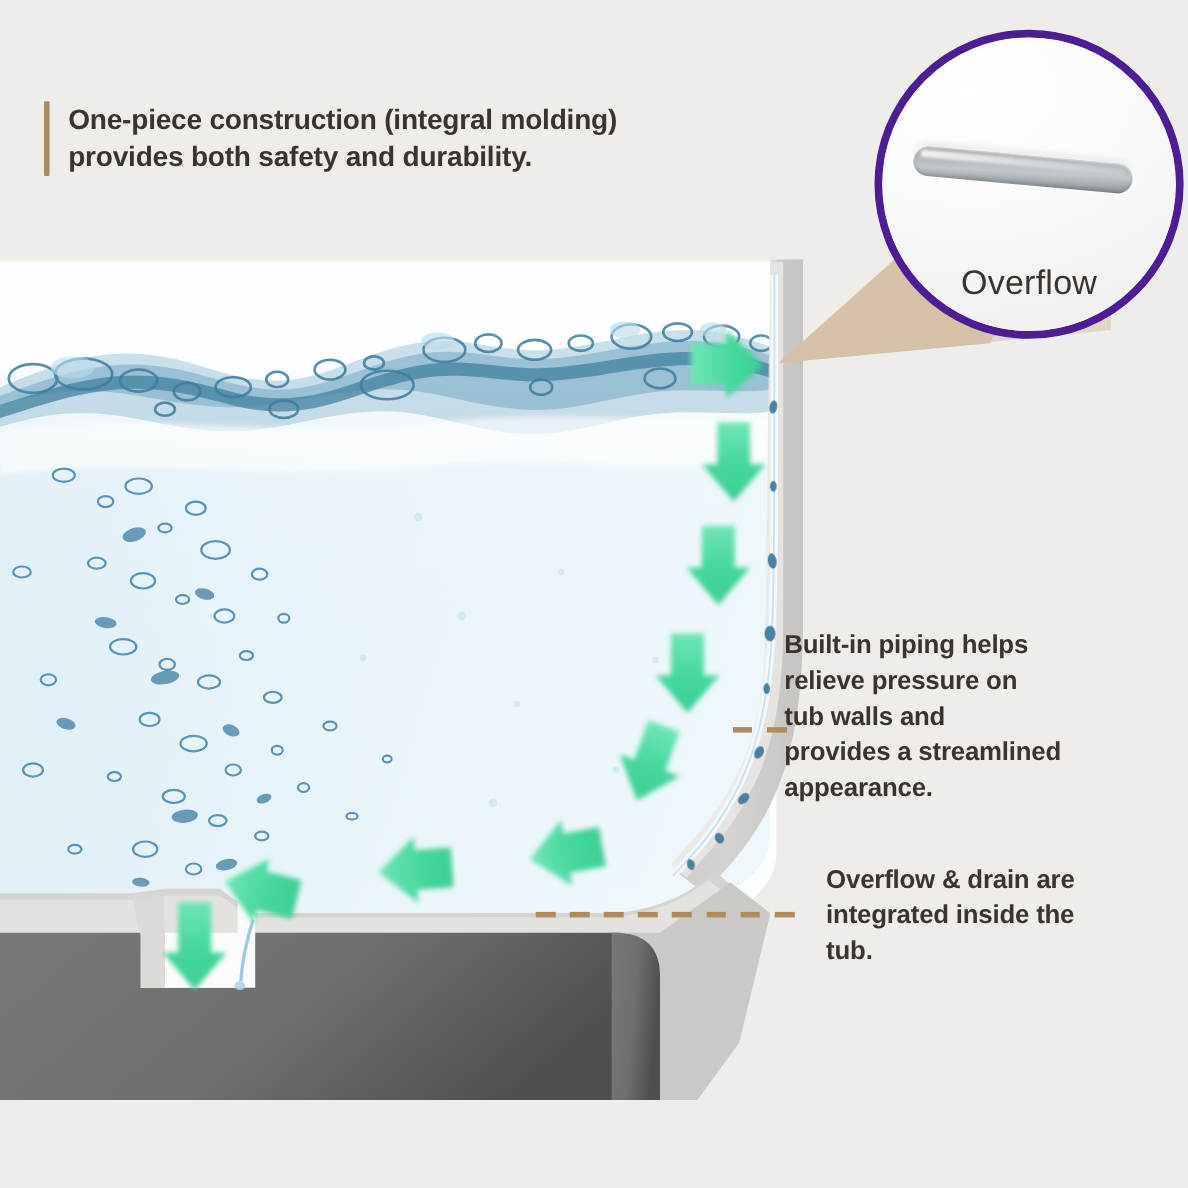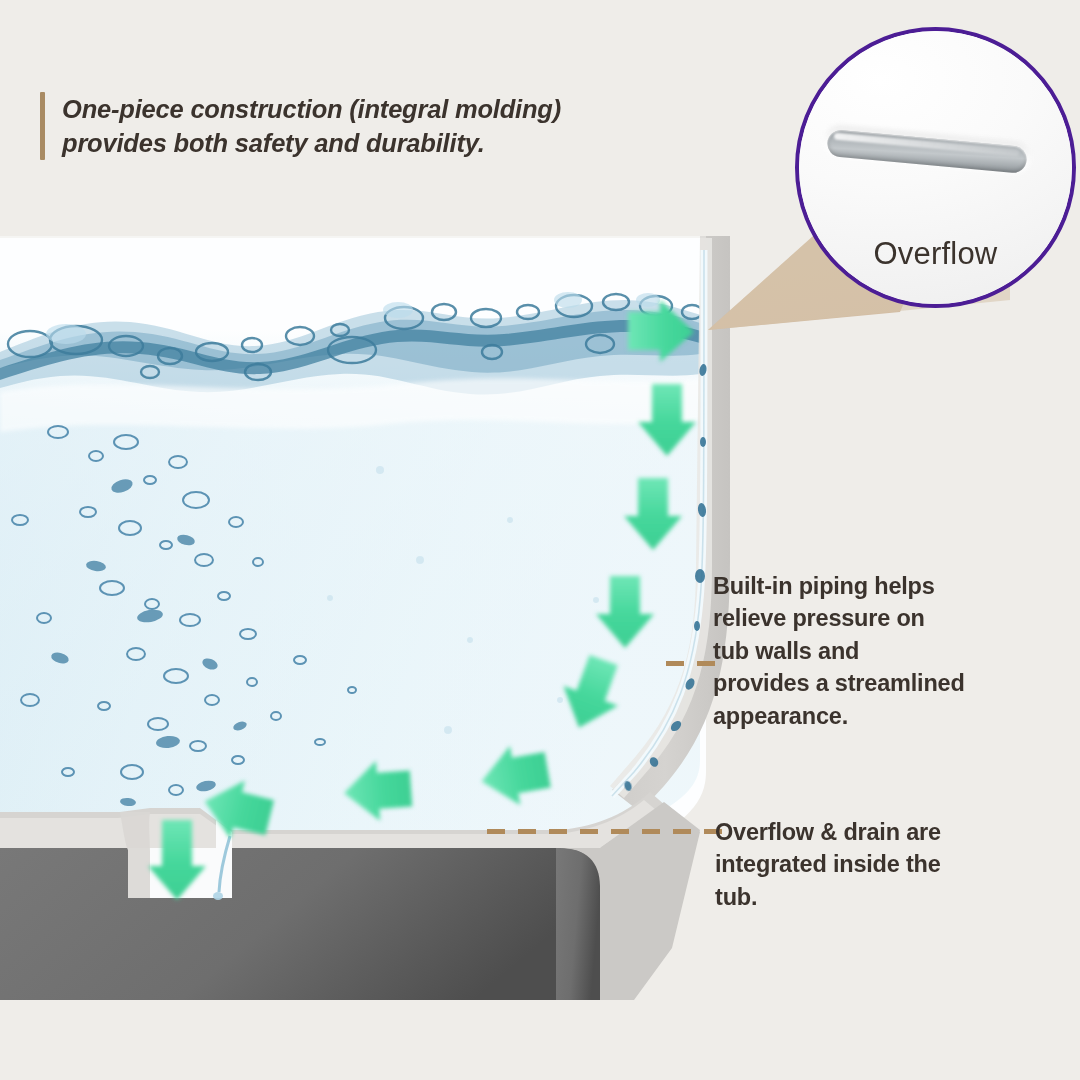--- a/index.html
+++ b/index.html
@@ -13,55 +13,54 @@
   #stage{position:absolute;inset:0;width:1080px;height:1080px;}
 
   
   .illus{position:absolute;left:0;top:0;width:1080px;height:1080px;}
 
   
   .heading-wrap{
     position:absolute;left:40px;top:92px;
     display:flex;align-items:stretch;gap:17px;
     z-index:40;
-    font-style:italic;
   }
   .heading-bar{
     width:5px;background:#A98B63;border-radius:1px;flex:0 0 5px;
   }
   .heading-text{
     font-size:25.5px;font-weight:bold;line-height:1.34;
     color:#3B332D;letter-spacing:-0.2px;white-space:pre-line;
   }
 
   
   .note{
     position:absolute;z-index:40;
     font-size:23.5px;font-weight:bold;line-height:1.38;
     color:#3B332D;letter-spacing:-0.2px;white-space:pre-line;
   }
   #note-piping{left:713px;top:570px;width:320px;}
-  #note-overflow-drain{left:715px;top:783px;width:300px;margin-top:33px;}
+  #note-overflow-drain{left:751px;top:783px;width:300px;}
 
   
   .leader{position:absolute;height:5px;z-index:38;}
   .leader i{
     display:block;height:100%;width:100%;
     background-image:repeating-linear-gradient(to right,
       #B08A5A 0 18px, rgba(0,0,0,0) 18px 31px);
   }
   #leader-piping{left:666px;top:661px;width:62px;}
   #leader-drain{left:487px;top:829px;width:241px;}
 
   
   .callout-cone{position:absolute;left:0;top:0;z-index:30;}
   .circle{
     position:absolute;left:795px;top:27px;width:281px;height:281px;
     border-radius:50%;
-    border:4px solid #4c1d95;
+    border:7px solid #4c1d95;
     background:#FBFBFB;
     overflow:hidden;
     z-index:34;
     box-sizing:border-box;
   }
   .circle-inner{
     position:absolute;inset:0;border-radius:50%;
     background:
       radial-gradient(ellipse 120% 85% at 30% 18%, #FFFFFF 0%, #FAFAFA 45%, #F0F0F0 100%);
   }

